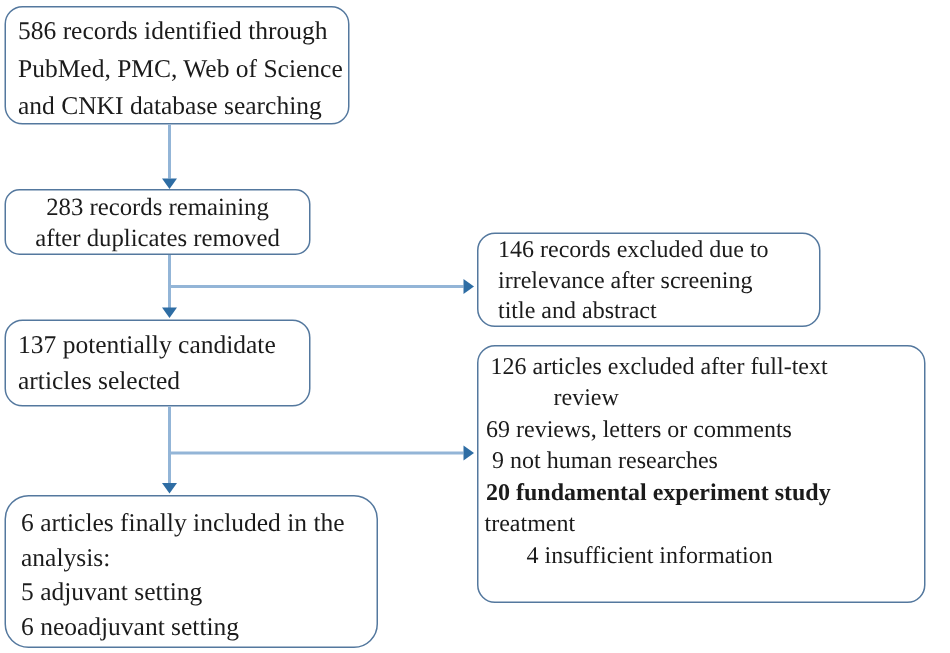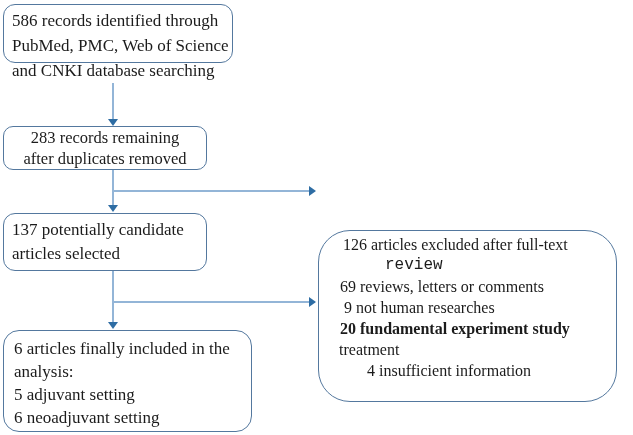--- a/index.html
+++ b/index.html
@@ -20,33 +20,33 @@
   }
   .box{
     position:absolute;
     box-sizing:border-box;
     border:1.5px solid var(--border);
     background:var(--background);
     border-radius:12px;
   }
   .line{white-space:nowrap;}
   
-  #box-identification{left:3px;top:4px;width:230px;height:59px;padding:3px 0 0 8px;font-size:17px;line-height:25px;}
+  #box-identification{left:3px;top:4px;width:230px;height:79px;padding:3px 0 0 8px;font-size:17px;line-height:25px;}
   
   #box-deduplicated{left:3px;top:126px;width:204px;height:44px;padding-top:1px;font-size:16.5px;line-height:20.5px;text-align:center;border-radius:10px;}
   
   #box-candidates{left:3px;top:213px;width:204px;height:58px;padding:4px 4px 0 8px;font-size:17px;line-height:24px;}
   
   #box-included{left:3px;top:330px;width:249px;height:102px;padding:6px 4px 0 10px;font-size:17px;line-height:23px;border-radius:16px;}
   
   #box-excluded-screening{left:318px;top:155px;width:229px;height:63px;padding:1px 4px 0 13px;font-size:16px;line-height:20.5px;}
   
-  #box-excluded-fulltext{left:318px;top:230px;width:299px;height:172px;padding:3px 2px 0 16px;font-size:16px;line-height:21px;border-radius:32px;}
+  #box-excluded-fulltext{left:318px;top:230px;width:299px;height:172px;padding:3px 2px 0 0;font-size:16px;line-height:21px;border-radius:12px;}
   #box-excluded-fulltext .line:nth-child(1){padding-left:8px;}
-  #box-excluded-fulltext .line:nth-child(2){padding-left:50px;font-family:Liberation Mono, monospace;}
+  #box-excluded-fulltext .line:nth-child(2){padding-left:50px;}
   #box-excluded-fulltext .line:nth-child(3){padding-left:5px;}
   #box-excluded-fulltext .line:nth-child(4){padding-left:9px;}
   #box-excluded-fulltext .line:nth-child(5){padding-left:5px;font-weight:bold;}
   #box-excluded-fulltext .line:nth-child(6){padding-left:4px;}
   #box-excluded-fulltext .line:nth-child(7){padding-left:32px;}
   #box-excluded-fulltext .line:nth-child(8){padding-left:3px;margin-left:34px;}
   
   .vline{position:absolute;width:1.5px;background:var(--arrow-line);}
   .hline{position:absolute;height:1.5px;background:var(--arrow-line);}
   .head-down{position:absolute;width:0;height:0;border-left:5px solid transparent;border-right:5px solid transparent;border-top:7px solid var(--arrow-head);}
@@ -69,20 +69,25 @@
   <div class="box" id="box-deduplicated">
     <div class="line">283 records remaining</div>
     <div class="line">after duplicates removed</div>
   </div>
 
   <div class="vline" style="left:112px;top:170px;height:36px"></div>
   <div class="head-down" style="left:108px;top:205px"></div>
   <div class="hline" style="left:113px;top:190px;width:196px"></div>
   <div class="head-right" style="left:309px;top:186px"></div>
 
+  <div class="box" id="box-excluded-screening">
+    <div class="line">146 records excluded due to</div>
+    <div class="line">irrelevance after screening</div>
+    <div class="line">title and abstract</div>
+  </div>
 
   <div class="box" id="box-candidates">
     <div class="line">137 potentially candidate</div>
     <div class="line">articles selected</div>
   </div>
 
   <div class="vline" style="left:112px;top:271px;height:52px"></div>
   <div class="head-down" style="left:108px;top:322px"></div>
   <div class="hline" style="left:113px;top:301px;width:196px"></div>
   <div class="head-right" style="left:309px;top:297px"></div>

